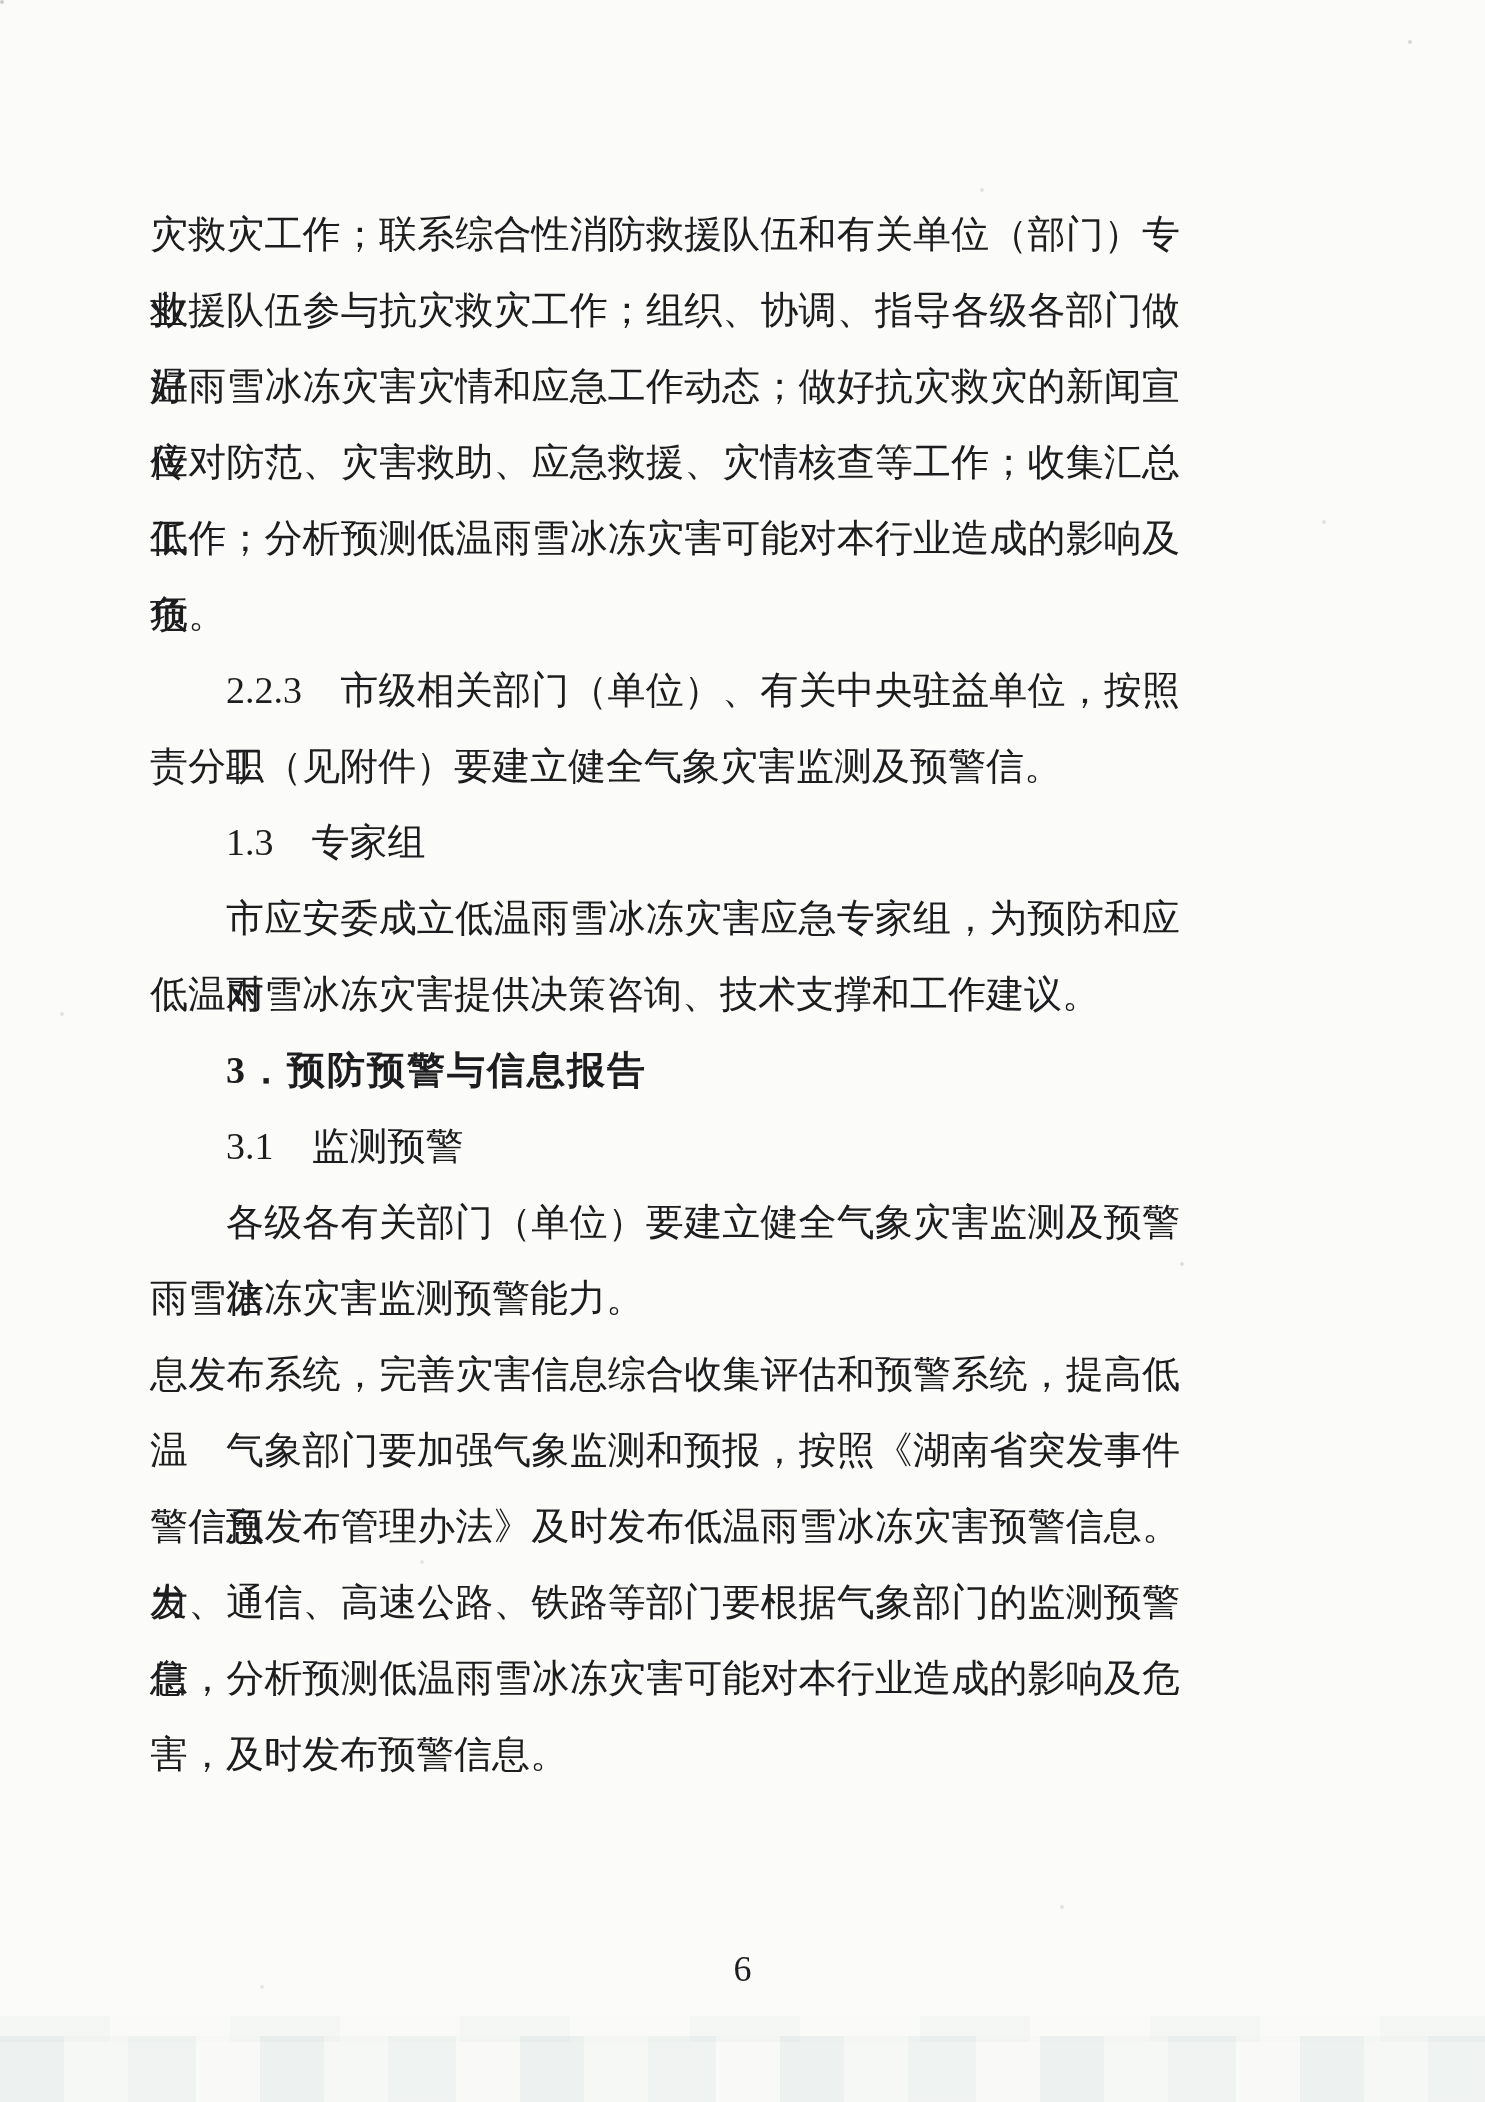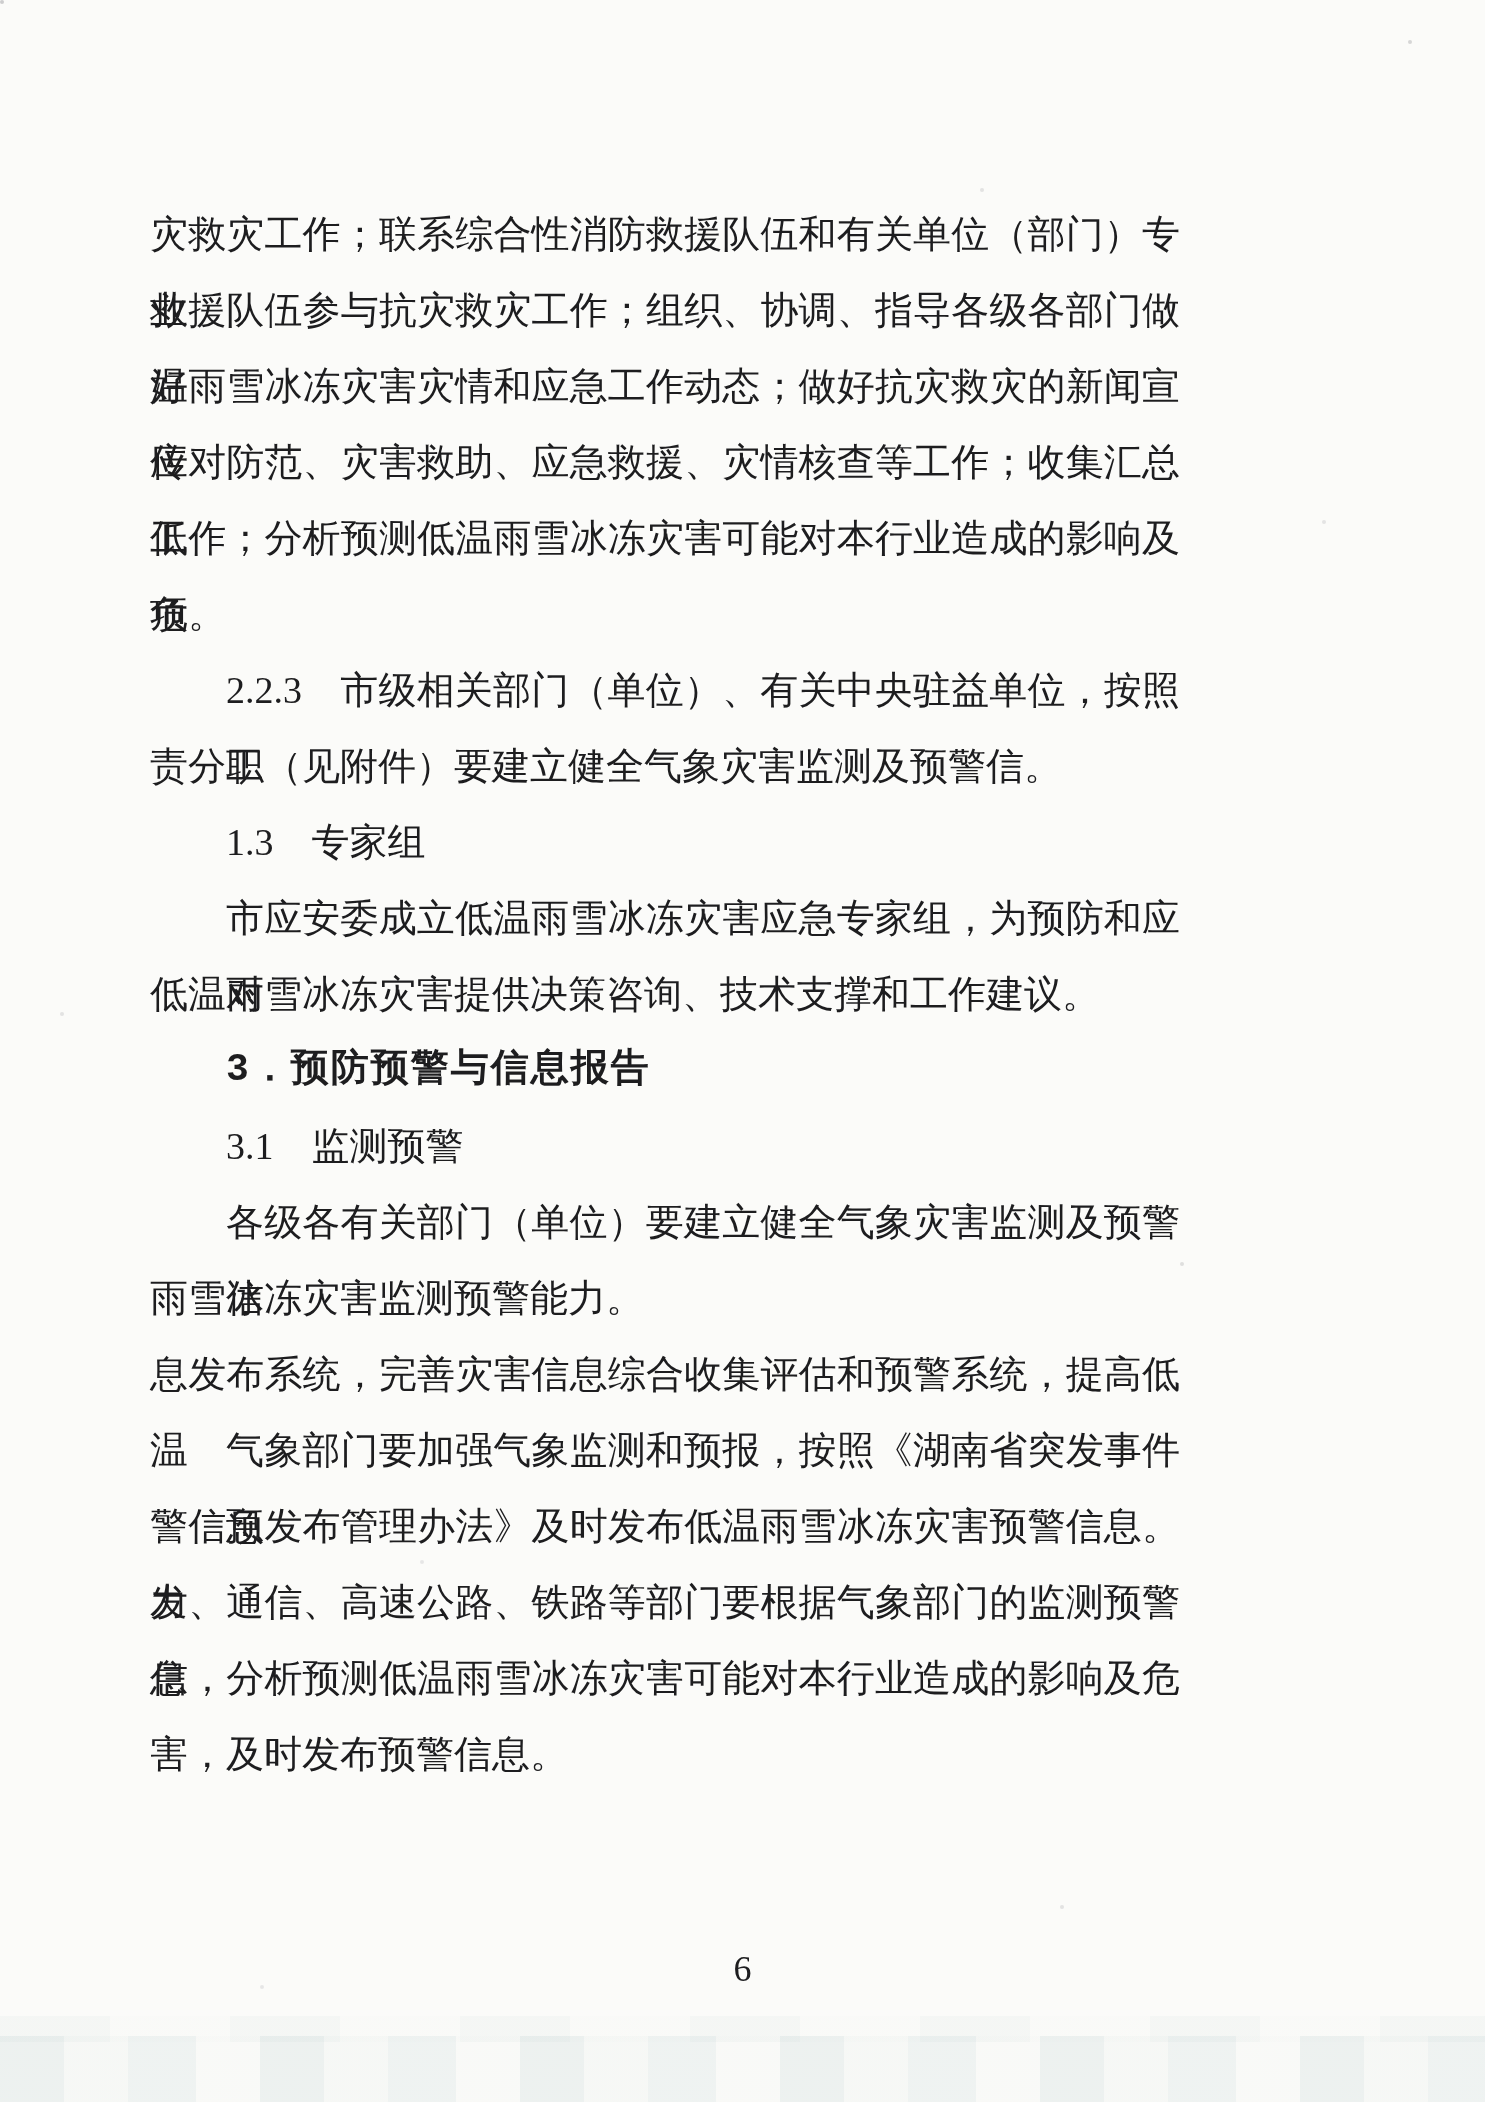--- a/index.html
+++ b/index.html
@@ -63,21 +63,21 @@
   }
   .line.justify{
     white-space:normal;
     text-align:justify;
     text-align-last:justify;
     text-justify:inter-character;
   }
   .line.indent{ padding-left:76px; }
   .line.bold{
     font-weight:700;
-    font-family:Liberation Mono, monospace;
+    font-family:Liberation Serif, serif;
     letter-spacing:2px;
   }
   .page-number{
     position:absolute;
     left:0;right:0;
     top:1948px;
     text-align:center;
     font-size:36px;
     color:var(--ink);
     font-family:"Liberation Serif","DejaVu Serif",serif;

